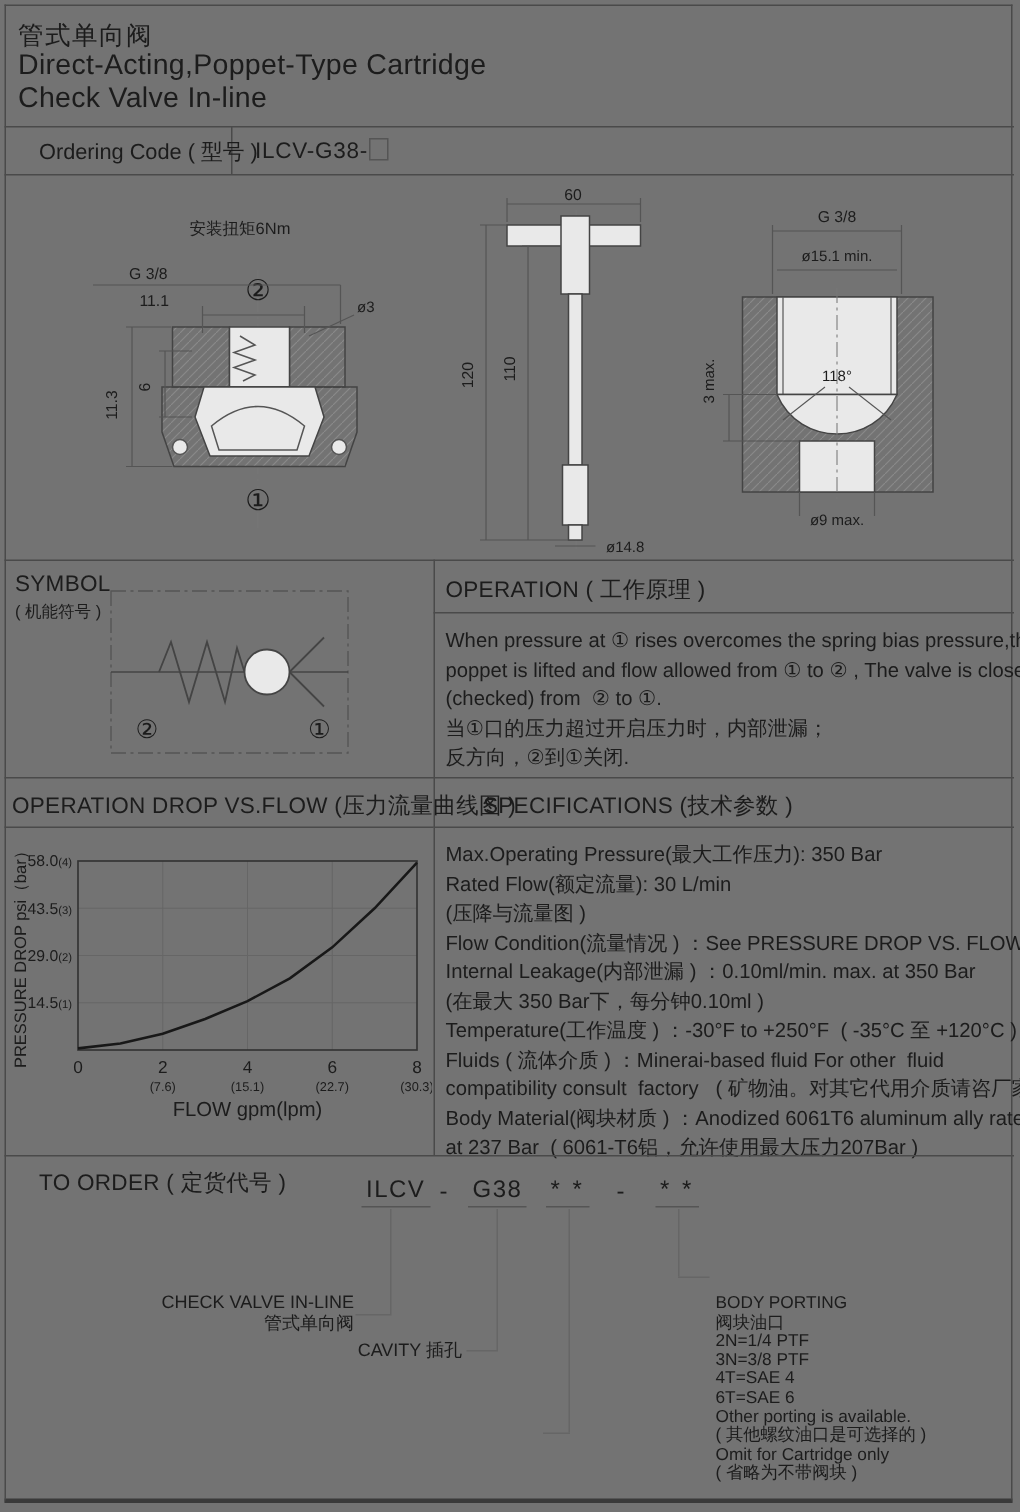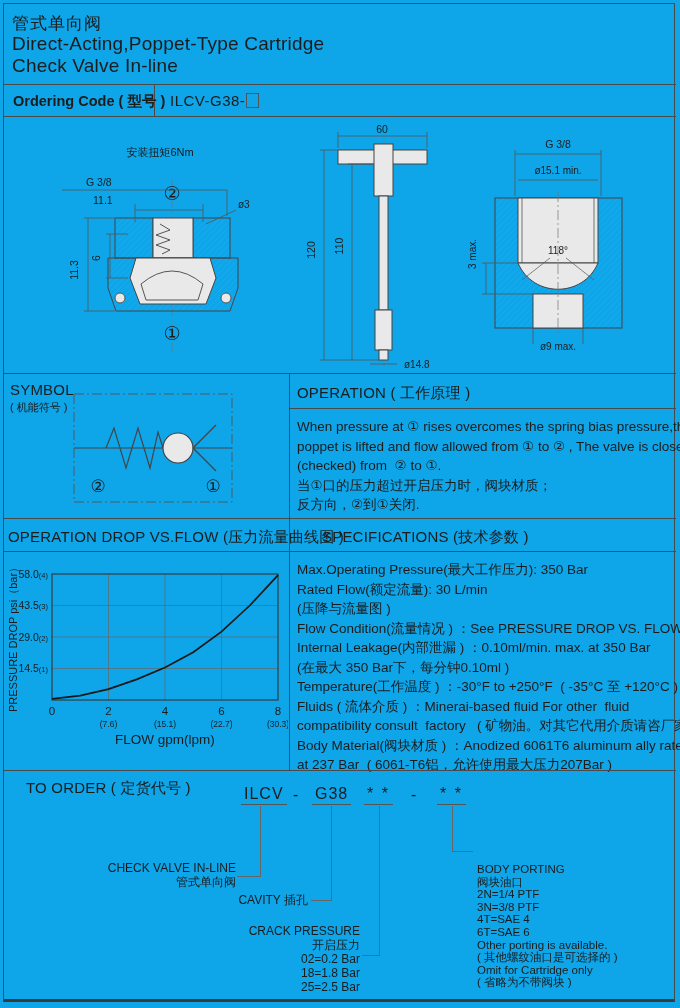--- a/index.html
+++ b/index.html
@@ -1,16 +1,16 @@
 <!DOCTYPE html>
 <html><head>
 <meta charset="utf-8">
 <style>
   html,body{margin:0;padding:0;background:#cfcfcf;}
-  #page{position:relative;width:680px;height:1008px;background:#0ea5e9;
+  #page{position:relative;width:680px;height:1008px;background:#737373;
         font-family:"Liberation Sans","DejaVu Sans",sans-serif;color:#1c1c1c;overflow:hidden;}
   .abs{position:absolute;}
   .frame{left:3px;top:3px;width:672px;height:999px;border:1px solid #4a4a4a;border-bottom:3px solid #3a3a3a;box-sizing:border-box;}
   .rule{background:#4a4a4a;height:1px;}
   .vrule{background:#4a4a4a;width:1px;}
   .title-cn{left:12px;top:12px;font-size:17px;letter-spacing:1px;}
   .title-en{left:12px;font-size:19px;letter-spacing:.2px;}
   .sec-title{font-size:15px;letter-spacing:.2px;}
   .small-sub{font-size:11px;}
   .bodytext{font-size:13.5px;line-height:19.5px;white-space:pre;}
@@ -29,21 +29,21 @@
 <div id="page">
   <div class="abs frame"></div>
 
   <div class="abs title-cn">管式单向阀</div>
   <div class="abs title-en" style="top:33px;">Direct-Acting,Poppet-Type Cartridge</div>
   <div class="abs title-en" style="top:55px;">Check Valve In-line</div>
 
   <div class="abs rule" style="left:3px;top:84px;width:673px;"></div>
   <div class="abs rule" style="left:3px;top:116px;width:673px;"></div>
   <div class="abs vrule" style="left:154px;top:84px;height:32px;"></div>
-  <div class="abs" style="left:13px;top:92px;font-size:14.5px;font-weight:bold;">Ordering Code ( 型号 )</div>
+  <div class="abs" style="left:26px;top:92px;font-size:14.5px;">Ordering Code ( 型号 )</div>
   <div class="abs" style="left:170px;top:92px;font-size:15px;letter-spacing:.5px;"><span>ILCV-G38-</span><span class="box-glyph"></span></div>
 
   <svg class="abs" style="left:48px;top:138px;" width="250" height="228" viewBox="0 0 250 228">
     <defs>
       <pattern id="hatch" patternUnits="userSpaceOnUse" width="6" height="6">
         <path d="M0,6 L6,0" stroke="#8a8a8a" stroke-width="0.7"></path>
       </pattern>
     </defs>
     <text x="112" y="18" font-size="11" text-anchor="middle">安装扭矩6Nm</text>
     <line x1="124" y1="42" x2="124" y2="214" stroke="#777" stroke-width="0.7" stroke-dasharray="10 3 2 3"></line>
@@ -166,21 +166,21 @@
     <text x="28" y="102" font-size="17" text-anchor="middle">②</text>
     <text x="143" y="102" font-size="17" text-anchor="middle">①</text>
   </svg>
 
   <div class="abs sec-title" style="left:297px;top:384px;">OPERATION ( 工作原理 )</div>
   <div class="abs rule" style="left:289px;top:408px;width:387px;"></div>
   <div class="abs" style="left:297px;top:417px;width:376px;">
     <div class="bodytext">When pressure at ① rises overcomes the spring bias pressure,the</div>
     <div class="bodytext">poppet is lifted and flow allowed from ① to ② , The valve is closed</div>
     <div class="bodytext">(checked) from  ② to ①.</div>
-    <div class="bodytext">当①口的压力超过开启压力时，阀块材质；</div>
+    <div class="bodytext">当①口的压力超过开启压力时，内部泄漏；</div>
     <div class="bodytext">反方向，②到①关闭.</div>
   </div>
 
   <div class="abs sec-title" style="left:8px;top:528px;">OPERATION DROP VS.FLOW  (压力流量曲线图 )</div>
   <div class="abs rule" style="left:3px;top:551px;width:286px;"></div>
   <div class="abs sec-title" style="left:297px;top:528px;padding-left:25px;">SPECIFICATIONS (技术参数 )</div>
   <div class="abs rule" style="left:289px;top:551px;width:387px;"></div>
 
   <svg id="chart-svg" class="abs" style="left:6px;top:556px;" width="282" height="200" viewBox="0 0 282 200">
       <line x1="102.5" y1="18" x2="102.5" y2="144" stroke="#666" stroke-width="0.7"></line>
@@ -240,27 +240,20 @@
   <div class="leader-h" style="left:362px;top:955px;width:18px;"></div>
   <div class="leader-v" style="left:452px;top:806px;height:45px;"></div>
   <div class="leader-h" style="left:452px;top:851px;width:21px;"></div>
 
   <div class="lbl lbl-r" style="left:100px;top:861px;width:136px;">
     <div>CHECK VALVE IN-LINE</div>
     <div>管式单向阀</div>
   </div>
   <div class="lbl lbl-r" style="left:180px;top:893px;width:128px;">CAVITY  插孔</div>
 
-  <div class="lbl lbl-r" style="left:238px;top:924px;width:122px;">
-    <div>CRACK PRESSURE</div>
-    <div>开启压力</div>
-    <div>02=0.2 Bar</div>
-    <div>18=1.8 Bar</div>
-    <div>25=2.5 Bar</div>
-  </div>
 
   <div class="lbl porting" style="left:477px;top:835px;width:196px;margin-top:28px;">
     <div>BODY PORTING</div>
     <div>阀块油口</div>
     <div>2N=1/4  PTF</div>
     <div>3N=3/8  PTF</div>
     <div>4T=SAE  4</div>
     <div>6T=SAE  6</div>
     <div>Other porting is available.</div>
     <div>( 其他螺纹油口是可选择的 )</div>

